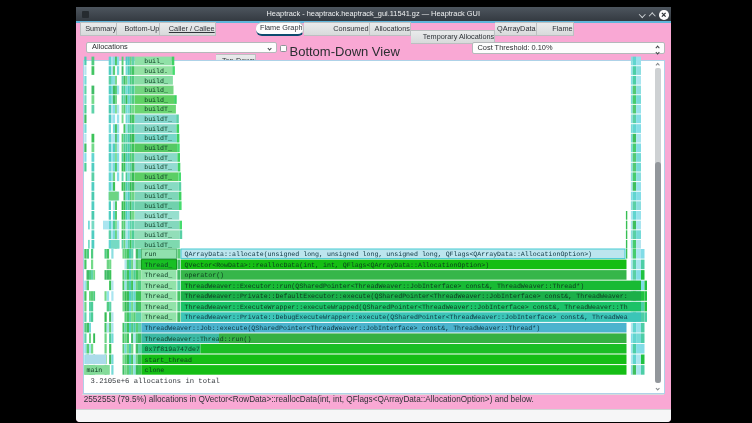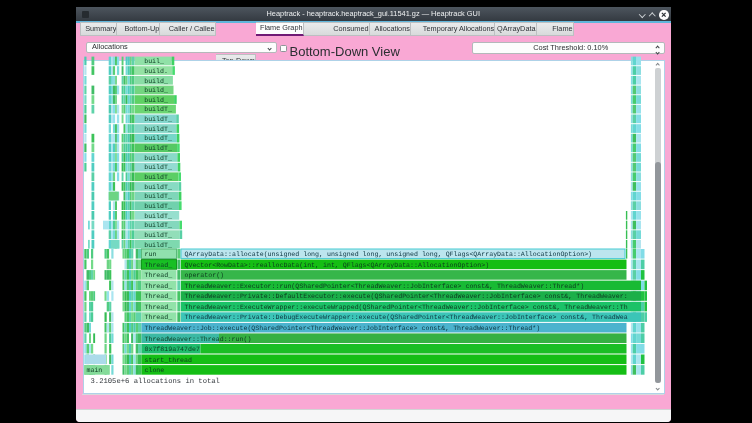--- a/index.html
+++ b/index.html
@@ -18,30 +18,30 @@
 .chev.down { transform:rotate(45deg); }
 .chev.up { transform:rotate(-135deg); }
 #closebtn { position:absolute; left:583.5px; top:3px; width:9.5px; height:9.5px;
   border-radius:50%; background:#fcfcfc; }
 #closebtn svg { position:absolute; left:0; top:0; }
 #tabs { position:absolute; left:4px; top:15px; height:13.5px; display:flex; }
 .tab { height:13.5px; line-height:12.5px; font-size:7.3px; color:#2f3338; text-align:right;
   background:linear-gradient(#eaebec,#d8dadb); border:1px solid #bcbfc1; border-left:none;
   white-space:nowrap; overflow:hidden; }
 .tab:first-child { border-left:1px solid #bcbfc1; }
-.tab.sel { background:#fdfdfd; border-bottom:2px solid #701a75; line-height:10.5px; }
+.tab.sel { background:#fdfdfd; border-bottom:2px solid #0c4a6e; line-height:10.5px;border-radius:6px; }
 #combo { position:absolute; left:10.5px; top:35px; width:191px; height:10.5px;
   background:#fdfdfd; border:1px solid #b4b8ba; border-radius:2px; font-size:7.4px;
   line-height:8.5px; padding-left:5px; color:#2b2e31; }
 #cb { position:absolute; left:204.5px; top:38px; width:7px; height:7px;
   background:#fdfdfd; border:1px solid #8d9598; border-radius:1.5px; }
 #cblbl { position:absolute; left:214px; top:37px; font-size:13px; color:#2b2e31; }
 #spin { position:absolute; left:396.5px; top:34.5px; width:193px; height:12px;
   background:#fdfdfd; border:1px solid #b4b8ba; border-radius:2px; font-size:7.4px;
-  line-height:10.5px; padding-left:4.5px; color:#2b2e31;text-align:center; }
+  line-height:10.5px; padding-left:4.5px; color:#2b2e31; }
 .darkchev { position:absolute; width:3.2px; height:3.2px;
   border-right:1.1px solid #3e4347; border-bottom:1.1px solid #3e4347; }
 .darkchev.down { transform:rotate(45deg); }
 .darkchev.up { transform:rotate(-135deg); }
 #frame { position:absolute; left:7.5px; top:52.5px;
   width:582.0px; height:334.5px; border:1px solid #aed2e8; background:#fff; }
 #sbtrack { position:absolute; left:578.5px; top:53.5px; width:7.5px;
   height:332.5px; background:#fff; }
 #sbline { position:absolute; left:1.2px; top:7px; width:5.8px; height:315px; background:#ced1d3; border-radius:2px; }
 #sbthumb { position:absolute; left:0.8px; top:101.0px; width:6.6px; height:221px;
@@ -67,44 +67,45 @@
       <div id="closebtn">
           <svg width="9.5" height="9.5" viewBox="0 0 9.5 9.5">
             <path d="M2.9 2.9 L6.6 6.6 M6.6 2.9 L2.9 6.6" stroke="#2e3338" stroke-width="1.3"></path>
           </svg>
         </div>
     </div>
     <div id="accent"></div>
     <div id="tabs">
         <div class="tab" style="width:37.9px;">Summary</div>
         <div class="tab" style="width:42.9px;">Bottom-Up</div>
-        <div class="tab" style="width:55.4px;">Caller / Callee</div>
+        <div class="tab" style="width:55.4px;text-decoration:underline;">Caller / Callee</div>
         <div class="tab" style="width:40.1px;margin-top:32px;">Top-Down</div>
         <div class="tab sel" style="width:47.8px;">Flame Graph</div>
         <div class="tab" style="width:66px;">Consumed</div>
         <div class="tab" style="width:41.3px;">Allocations</div>
-        <div class="tab" style="width:84.4px;">Temporary Allocations</div>
+        <div class="tab" style="width:84.4px;margin-top:8px;">Temporary Allocations</div>
         <div class="tab" style="width:41.3px;">QArrayData</div>
         <div class="tab" style="width:37.0px;">Flame</div>
       </div>
     <div id="combo">Allocations</div>
     <div class="darkchev down" style="left:192px; top:40px;"></div>
     <div id="cb"></div>
       <div id="cblbl">Bottom-Down View</div>
     <div id="spin">Cost Threshold: 0.10%</div>
     <div class="darkchev up" style="left:580.5px; top:39px;"></div>
     <div class="darkchev down" style="left:580.5px; top:43.5px;"></div>
     <div id="frame"></div>
     <div id="sbtrack">
       <div class="graychev up" style="left:2.2px; top:2.5px;"></div>
       <div id="sbline"></div>
       <div id="sbthumb"></div>
       <div class="graychev down" style="left:2.2px; bottom:2.5px;"></div>
     </div>
     <div id="statusline"></div>
+    <div id="statustext">2552553 (79.5%) allocations in QVector&lt;RowData&gt;::reallocData(int, int, QFlags&lt;QArrayData::AllocationOption&gt;) and below.</div>
     <div id="botline"></div>
     <div id="botstrip"></div>
   </div>
   <svg id="flame" width="752" height="423" viewBox="0 0 752 423" text-rendering="geometricPrecision">
       <rect x="84.3" y="56.6" width="2.2" height="8.7" fill="#44ccb0"></rect>
       <rect x="91.5" y="56.6" width="2.8" height="8.7" fill="#49ce7e"></rect>
       <rect x="108.7" y="56.6" width="2.3" height="8.7" fill="#5bd7d1"></rect>
       <rect x="111.0" y="56.6" width="1.9" height="8.7" fill="#a6e6f2"></rect>
       <rect x="112.9" y="56.6" width="2.2" height="8.7" fill="#86dfe2"></rect>
       <rect x="115.1" y="56.6" width="1.8" height="8.7" fill="#35c654"></rect>

